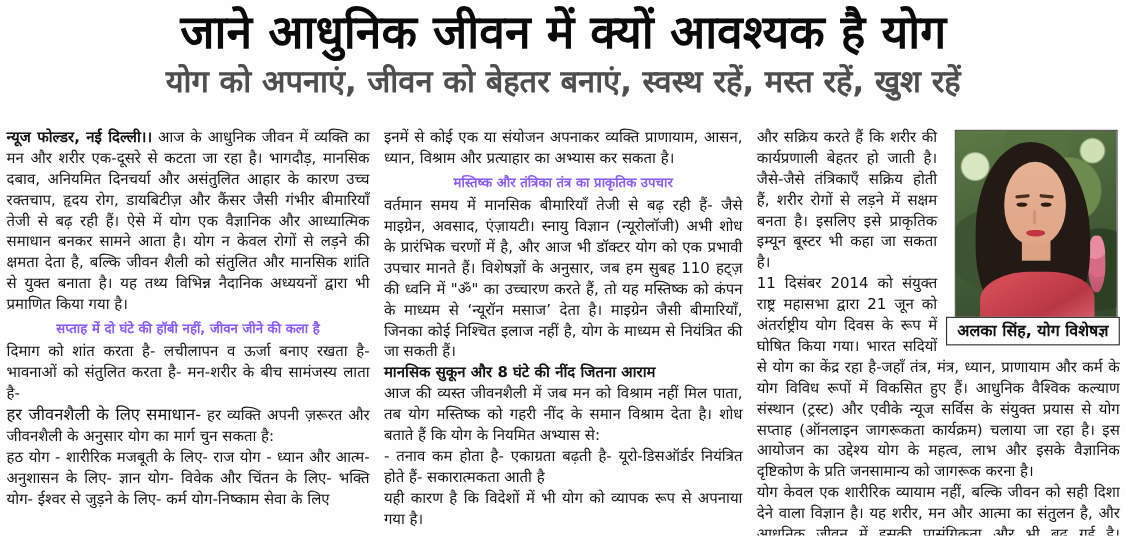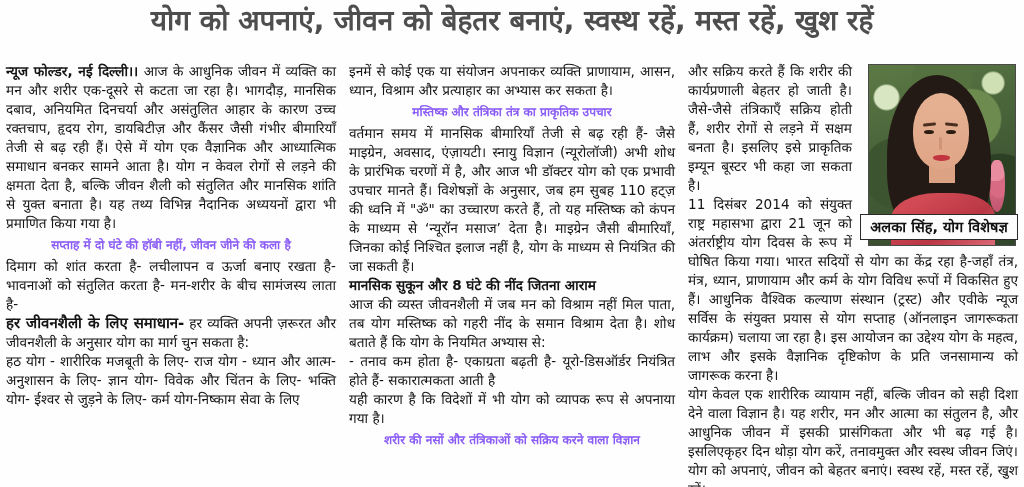--- a/index.html
+++ b/index.html
@@ -25,27 +25,27 @@
     font-size:13.6px; line-height:19px; text-align:justify; color:#141414;
   }
   .col-1 { flex:0 0 330px; }
   .col-2 { flex:0 0 326px; }
   .col-3 { flex:1; }
   .col p { margin:0; }
   .chead {
     font-size:12px; font-weight:700; text-align:center; line-height:22px;
     color:#8b5cf6; margin:1px 0;
   }
-  .lhead-inline { font-weight:700; font-size:15px; }
+  .lhead-inline { font-weight:400; font-size:15px; }
   .bold-left { font-weight:700; text-align:left; }
   .center-par { }
 
   
   .photo-wrap {
-    float:right; width:158px; height:176px; margin:2px 0 2px 8px;
+    float:right; width:158px; height:196px; margin:2px 0 2px 8px;
     position:relative;
   }
   .photo {
     position:absolute; top:0; right:2px; width:148px; height:182px;
     border:1px solid #4a4a4a; overflow:hidden;
     background:
       radial-gradient(circle at 12% 18%, #d8e6c2 0 6%, transparent 7%),
       radial-gradient(circle at 85% 10%, #cfe0b4 0 5%, transparent 6%),
       radial-gradient(circle at 70% 30%, #6d8a4f 0 18%, transparent 19%),
       radial-gradient(circle at 20% 60%, #3c5530 0 22%, transparent 23%),
@@ -86,20 +86,21 @@
     background:#fdfdfd; border:1.5px solid #2a2a2a;
     font-size:14.5px; font-weight:700; text-align:center; line-height:24px;
     color:#111; white-space:nowrap; overflow:hidden;
   }
 </style>
 </head>
 <body>
 
 <div class="page">
 
+  <h1 class="headline">जाने आधुनिक जीवन में क्यों आवश्यक है योग</h1>
   <h2 class="subheadline">योग को अपनाएं, जीवन को बेहतर बनाएं, स्वस्थ रहें, मस्त रहें, खुश रहें</h2>
 
   <div class="cols">
 
     <div class="col col-1">
       <p><b>न्यूज फोल्डर, नई दिल्ली।।</b><span> आज के आधुनिक जीवन में व्यक्ति का मन और शरीर एक-दूसरे से कटता जा रहा है। भागदौड़, मानसिक दबाव, अनियमित दिनचर्या और असंतुलित आहार के कारण उच्च रक्तचाप, हृदय रोग, डायबिटीज़ और कैंसर जैसी गंभीर बीमारियाँ तेजी से बढ़ रही हैं। ऐसे में योग एक वैज्ञानिक और आध्यात्मिक समाधान बनकर सामने आता है। योग न केवल रोगों से लड़ने की क्षमता देता है, बल्कि जीवन शैली को संतुलित और मानसिक शांति से युक्त बनाता है। यह तथ्य विभिन्न नैदानिक अध्ययनों द्वारा भी प्रमाणित किया गया है।</span></p>
       <div class="chead">सप्ताह में दो घंटे की हॉबी नहीं, जीवन जीने की कला है</div>
       <p>दिमाग को शांत करता है- लचीलापन व ऊर्जा बनाए रखता है- भावनाओं को संतुलित करता है- मन-शरीर के बीच सामंजस्य लाता है-</p>
       <p><span class="lhead-inline">हर जीवनशैली के लिए समाधान-</span><span> हर व्यक्ति अपनी ज़रूरत और जीवनशैली के अनुसार योग का मार्ग चुन सकता है:</span></p>
       <p>हठ योग - शारीरिक मजबूती के लिए- राज योग - ध्यान और आत्म-अनुशासन के लिए- ज्ञान योग- विवेक और चिंतन के लिए- भक्ति योग- ईश्वर से जुड़ने के लिए- कर्म योग-निष्काम सेवा के लिए</p>

